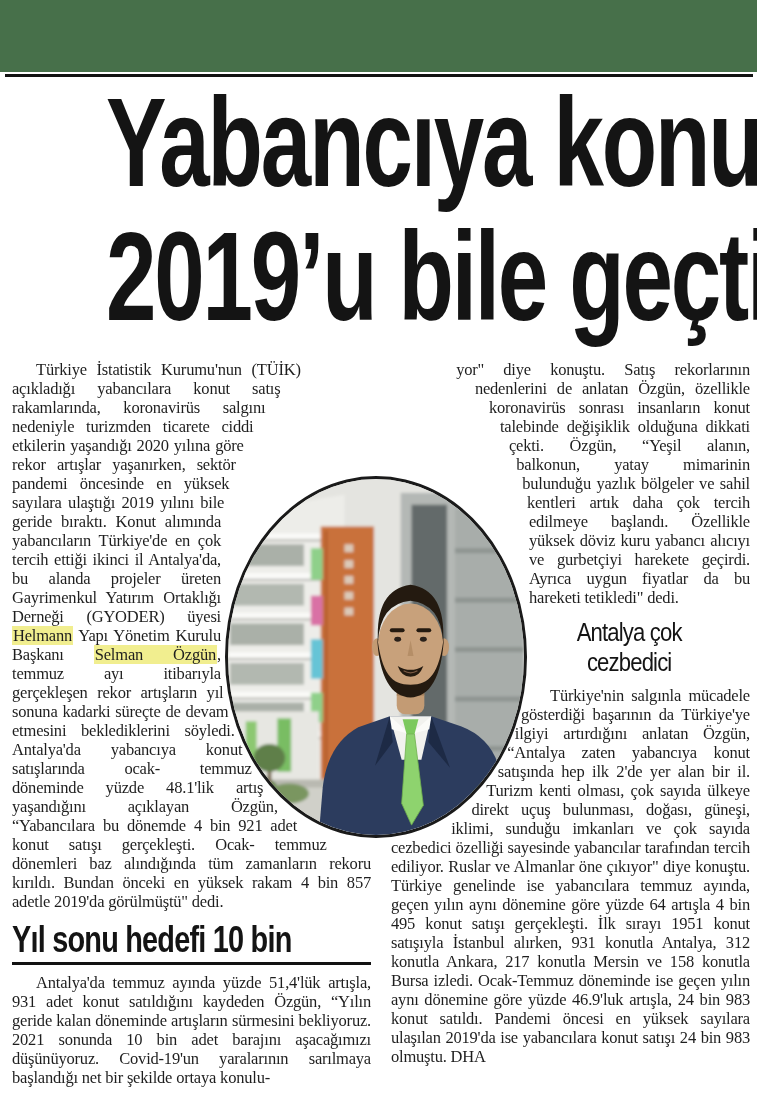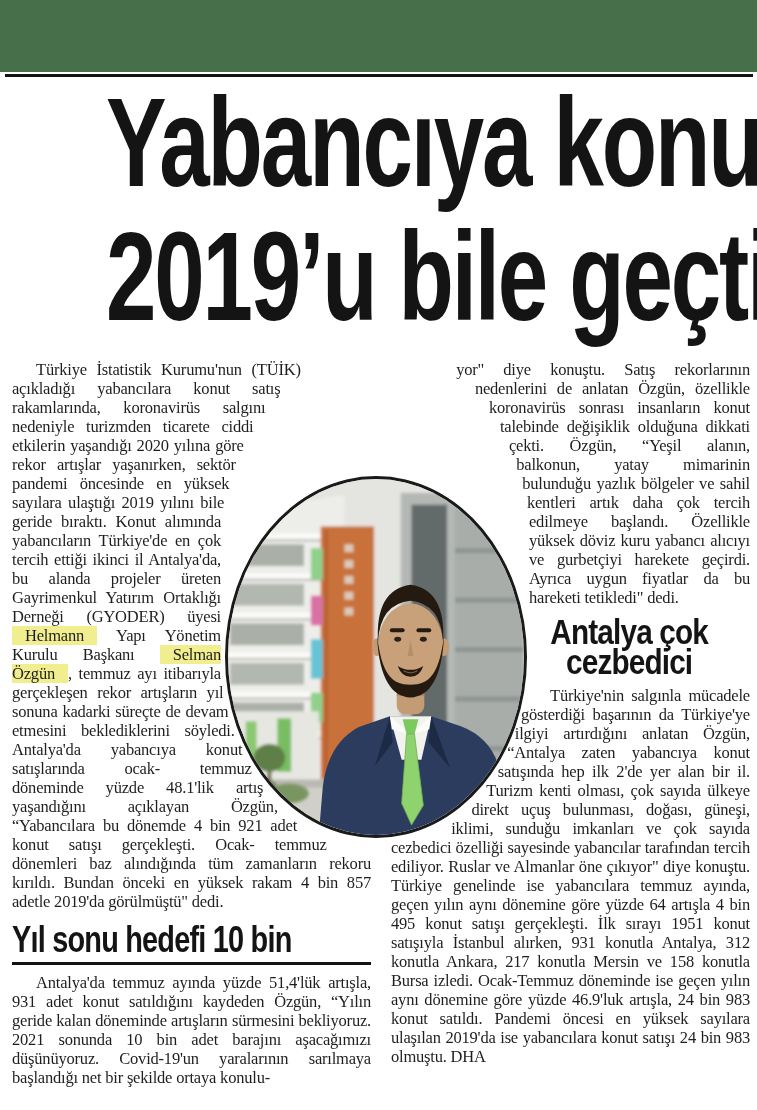--- a/index.html
+++ b/index.html
@@ -17,34 +17,34 @@
   .headline{position:absolute;left:0;top:76px;width:757px;text-align:center;
     font-family:"Liberation Sans",sans-serif;font-weight:bold;color:var(--headline_ink);
     font-size:126px;line-height:134px;letter-spacing:-3px;}
   .headline .hl-line{display:block;white-space:nowrap;transform:scaleX(0.72);transform-origin:50% 50%;}
 
   .columns{position:absolute;left:12px;top:360px;width:738px;display:flex;gap:20px;}
   .col{width:359px;color:var(--body_ink);font-size:16.5px;line-height:19px;
     text-align:justify;letter-spacing:-0.2px;}
   .body{margin:0;}
   .indent{text-indent:24px;}
-  mark{background:var(--highlight);color:inherit;padding:0 13px;font-family:Liberation Serif, serif;}
+  mark{background:var(--highlight);color:inherit;padding:0 1px;font-family:Liberation Serif, serif;}
 
   .wrap-left{float:right;width:150px;height:362px;margin-top:116px;
     shape-outside:ellipse(100% 50% at 100% 50%);shape-margin:7px;}
   .wrap-right{float:left;width:138px;height:362px;margin-top:112px;
     shape-outside:ellipse(100% 50% at 0% 50%);shape-margin:7px;}
 
   .subhead-left{font-family:"Liberation Sans",sans-serif;font-weight:bold;color:var(--headline_ink);
     font-size:37px;line-height:40px;margin:9px 0 2px 0;white-space:nowrap;text-align:left;
     transform:scaleX(0.78);transform-origin:0 50%;letter-spacing:-1px;}
   .subhead-underline{width:100%;height:3px;background:var(--rule_ink);margin:2px 0 8px 0;}
 
-  .subhead-right{font-family:"Liberation Sans",sans-serif;font-weight:bold;color:var(--headline_ink);
-    font-size:35px;line-height:30px;margin:10px 0 9px 0;text-align:center;letter-spacing:-1px;}
+  .subhead-right{font-family:"Liberation Sans",sans-serif;font-weight:normal;color:var(--headline_ink);
+    font-size:26px;line-height:30px;margin:10px 0 9px 0;text-align:center;letter-spacing:-1px;}
   .subhead-right .sh-line{display:block;white-space:nowrap;transform:scaleX(0.85);transform-origin:50% 50%;}
 
   .photo{position:absolute;left:225px;top:476px;width:302px;height:362px;border-radius:50%;
     overflow:hidden;border:3px solid var(--photo_border);background:#e4e4e0;}
   .photo svg{display:block;width:100%;height:100%;}
 </style>
 </head>
 <body>
 
 <div class="page">

